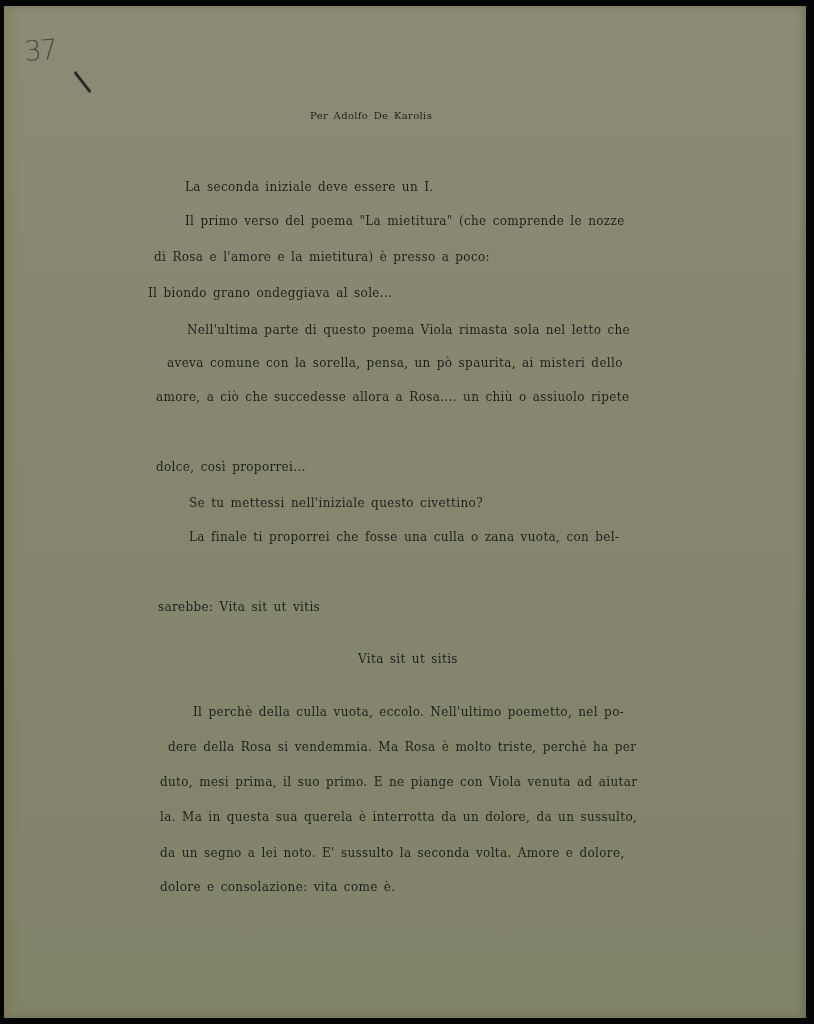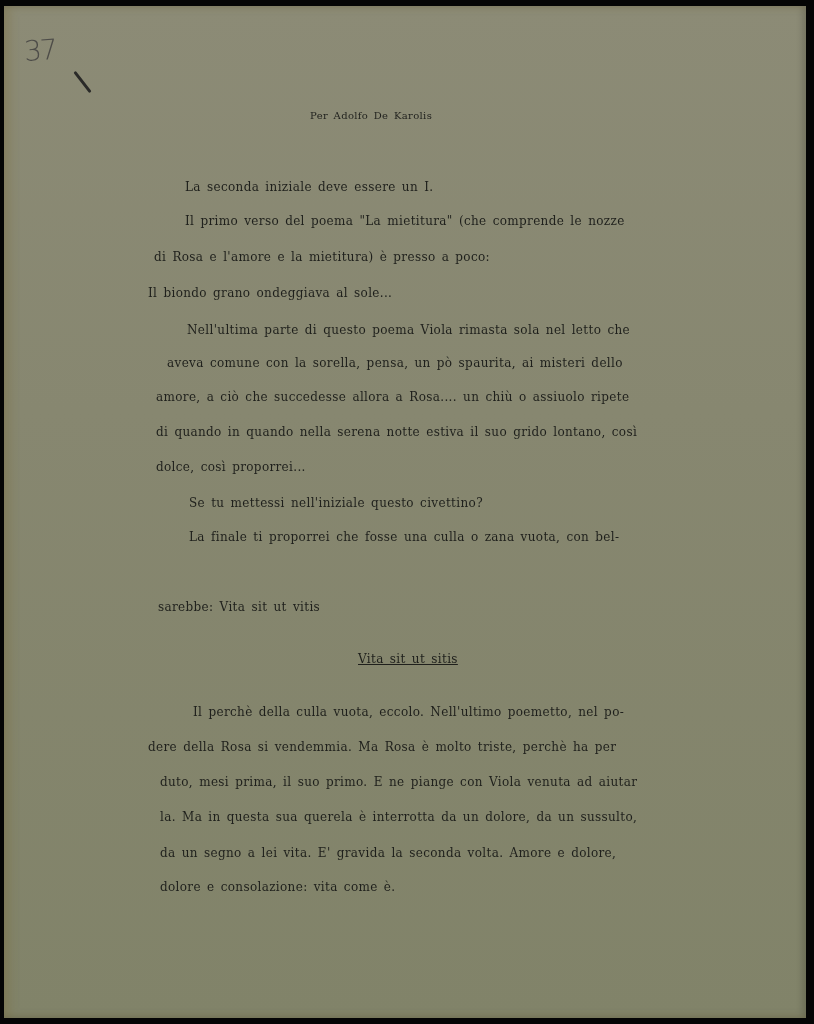--- a/index.html
+++ b/index.html
@@ -35,27 +35,26 @@
 
   <div class="line title" style="left:306px; top:104px;">Per Adolfo De Karolis</div>
 
   <div class="line" style="left:181px; top:174px;">La  seconda iniziale deve essere un I.</div>
   <div class="line" style="left:181px; top:208px;">Il primo verso del poema "La mietitura" (che comprende le nozze</div>
   <div class="line" style="left:150px; top:244px;">di Rosa e l'amore e la mietitura) è presso a poco:</div>
   <div class="line" style="left:144px; top:280px;">Il biondo grano ondeggiava al sole...</div>
   <div class="line" style="left:183px; top:317px;">Nell'ultima parte di questo poema Viola rimasta sola nel letto che</div>
   <div class="line" style="left:151px; top:350px;margin-left:12px;">aveva comune con la sorella, pensa, un pò spaurita, ai misteri dello</div>
   <div class="line" style="left:152px; top:384px;">amore, a ciò che succedesse allora a Rosa....  un chiù o assiuolo ripete</div>
-  <div class="line" style="left:152px; top:419px;">di quando in quando nella serena notte estiva il suo grido lontano, così</div>
   <div class="line" style="left:152px; top:454px;">dolce, così proporrei...</div>
   <div class="line" style="left:185px; top:490px;">Se tu mettessi nell'iniziale questo civettino?</div>
   <div class="line" style="left:185px; top:524px;">La finale ti proporrei che fosse una culla o zana vuota, con bel-</div>
   <div class="line" style="left:154px; top:594px;">sarebbe: Vita sit ut vitis</div>
 
-  <div class="line" style="left:354px; top:646px;text-decoration:underline;">Vita sit ut sitis</div>
+  <div class="line" style="left:354px; top:646px;">Vita sit ut sitis</div>
 
   <div class="line" style="left:189px; top:699px;">Il perchè della culla vuota, eccolo. Nell'ultimo poemetto, nel po-</div>
-  <div class="line" style="left:144px; top:734px;text-align:right;">dere della Rosa si vendemmia. Ma Rosa è molto triste, perchè ha per</div>
+  <div class="line" style="left:164px; top:734px;text-align:right;">dere della Rosa si vendemmia. Ma Rosa è molto triste, perchè ha per</div>
   <div class="line" style="left:156px; top:804px;">la. Ma in questa sua querela è interrotta da un dolore, da un sussulto,</div>
   <div class="line" style="left:156px; top:769px;">duto, mesi prima, il suo primo. E ne piange con Viola venuta ad aiutar</div>
-  <div class="line" style="left:156px; top:840px;">da un segno a lei vita. E' gravida la seconda volta. Amore e dolore,</div>
+  <div class="line" style="left:156px; top:840px;">da un segno a lei noto. E' sussulto la seconda volta. Amore e dolore,</div>
   <div class="line" style="left:156px; top:874px;">dolore e consolazione: vita come è.</div>
 </div>
 
 </body></html>

